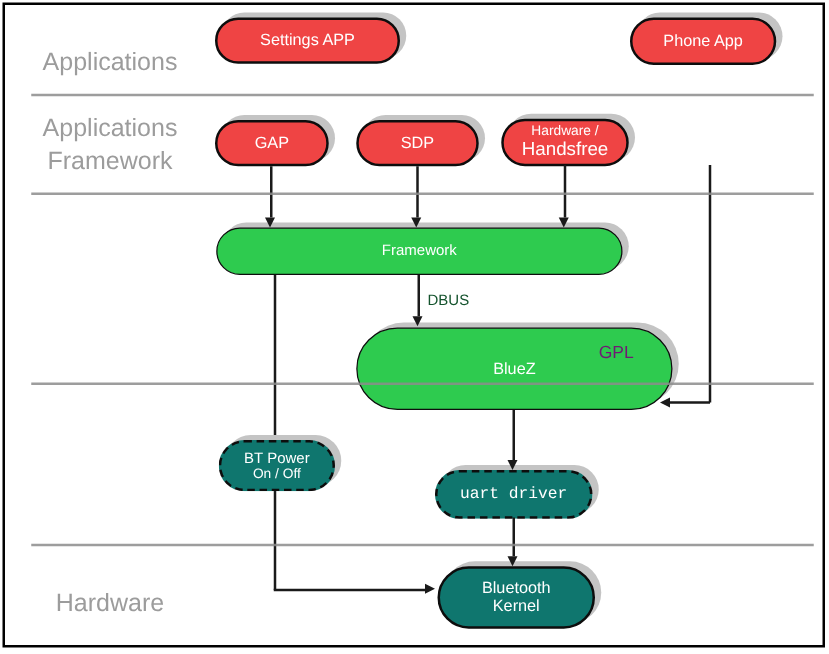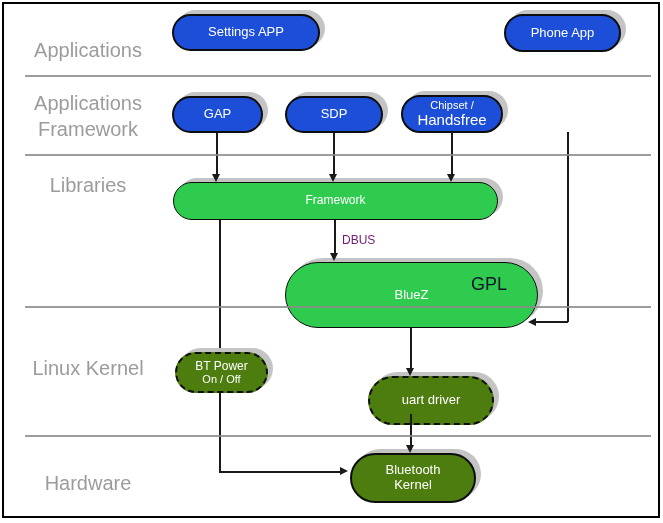--- a/index.html
+++ b/index.html
@@ -22,56 +22,52 @@
     background:rgba(140,140,140,0.85); z-index:5;
   }
   
   .pill {
     position:absolute; box-sizing:border-box; z-index:3;
     border:2px solid #0d0d0d; border-radius:40px;
     display:flex; flex-direction:column; align-items:center; justify-content:center;
     color:#fff; text-align:center; line-height:1.12;
     box-shadow:5px -4px 0 #c4c4c4;
   }
-  .blue  { background:#1d4ed8; }
+  .blue  { background:#ef4444; }
   .green { background:#2ecb4f; border-width:1.5px; }
-  .red   { background:#4d7c0f; }
+  .red   { background:#0f766e; }
   .dashed { border-style:dashed; }
   .t13 { font-size:13px; } .t12 { font-size:12px; }
   .t11 { font-size:11px; } .t10 { font-size:15px; }
   
   .vline, .hline { position:absolute; background:#1a1a1a; }
   .vline { width:1.5px; } .hline { height:1.5px; }
   .z2 { z-index:2; } .z4 { z-index:4; }
   .ah { position:absolute; width:0; height:0; z-index:4; }
   .ah-down  { border-left:4.5px solid transparent; border-right:4.5px solid transparent; border-top:8px solid #1a1a1a; }
   .ah-left  { border-top:4.5px solid transparent; border-bottom:4.5px solid transparent; border-right:8px solid #1a1a1a; }
   .ah-right { border-top:4.5px solid transparent; border-bottom:4.5px solid transparent; border-left:8px solid #1a1a1a; }
-  .edge-label { position:absolute; color:#701a75; font-size:12px; z-index:4; }
-  .gpl { position:absolute; right:30px; top:11px; color:#0f172a; font-size:18px; }
+  .edge-label { position:absolute; color:#14532d; font-size:12px; z-index:4; }
+  .gpl { position:absolute; right:30px; top:11px; color:#701a75; font-size:14px; }
 </style>
 </head>
 <body>
 
 <div id="stage">
 
   <div class="frame"></div>
 
   <div class="layer-label" style="top:37px;">
     <div>Applications</div>
   </div>
   <div class="layer-label" style="top:90px;">
     <div>Applications</div>
     <div>Framework</div>
   </div>
   <div class="layer-label" style="top:172px;">
-    <div>Libraries</div>
-  </div>
-  <div class="layer-label" style="top:355px;">
-    <div>Linux Kernel</div>
   </div>
   <div class="layer-label" style="top:470px;">
     <div>Hardware</div>
   </div>
 
   <div class="divider" style="top:75px;"></div>
   <div class="divider" style="top:154px;"></div>
   <div class="divider" style="top:306px;"></div>
   <div class="divider" style="top:435px;"></div>
 
@@ -110,37 +106,37 @@
     <span>GAP</span>
   </div>
 
   <div class="pill blue t13" style="left:504px; top:14px; width:117px; height:38px;">
     <span>Phone App</span>
   </div>
   <div class="pill blue t13" style="left:285px; top:96px; width:98px; height:37px;">
     <span>SDP</span>
   </div>
   <div class="pill blue" style="left:401px; top:95px; width:102px; height:38px;">
-    <span class="t11">Chipset /</span>
+    <span class="t11">Hardware /</span>
     <span class="t10">Handsfree</span>
   </div>
 
   <div class="pill green t12" style="left:173px; top:182px; width:325px; height:38px;">
     <span>Framework</span>
   </div>
   <div class="pill green t13" style="left:285px; top:262px; width:253px; height:66px; border-radius:33px;">
     <span class="gpl">GPL</span>
     <span>BlueZ</span>
   </div>
 
   <div class="pill red dashed" style="left:175px; top:352px; width:93px; height:41px;">
     <span class="t12">BT Power</span>
     <span class="t11">On / Off</span>
   </div>
-  <div class="pill red dashed t13" style="left:368px; top:376px; width:126px; height:49px;">
+  <div class="pill red dashed t13" style="left:348px; top:376px; width:126px; height:39px;font-family:Liberation Mono, monospace;">
     <span>uart driver</span>
   </div>
 
   <div class="pill red t13" style="left:350px; top:453px; width:126px; height:50px;">
     <span>Bluetooth</span>
     <span>Kernel</span>
   </div>
 
 </div>
 

